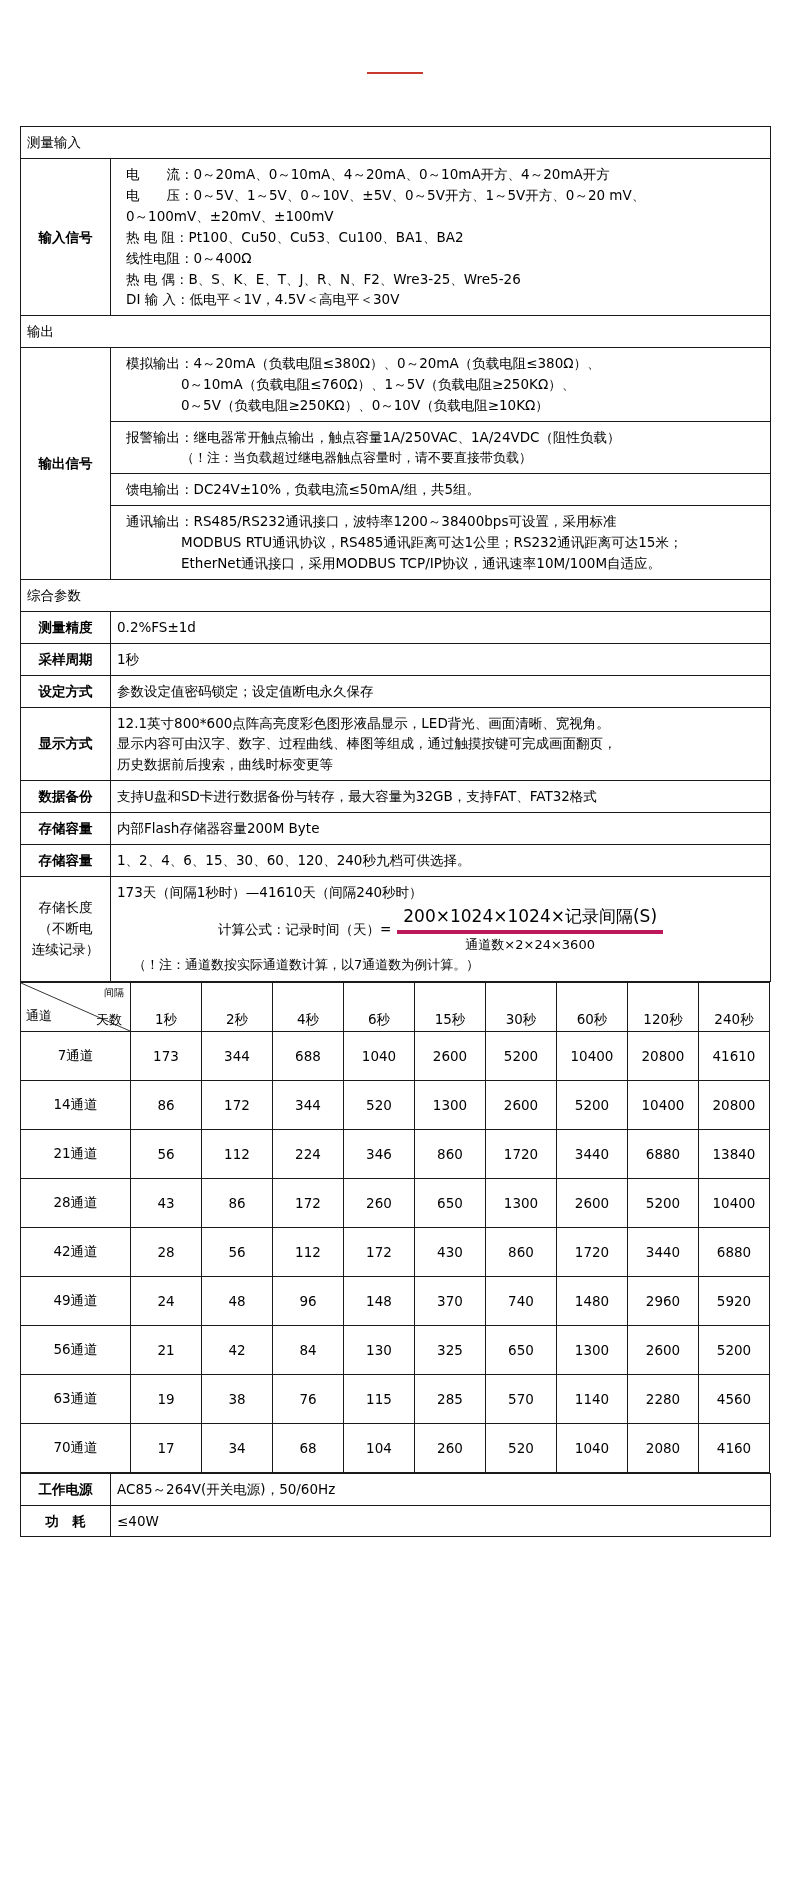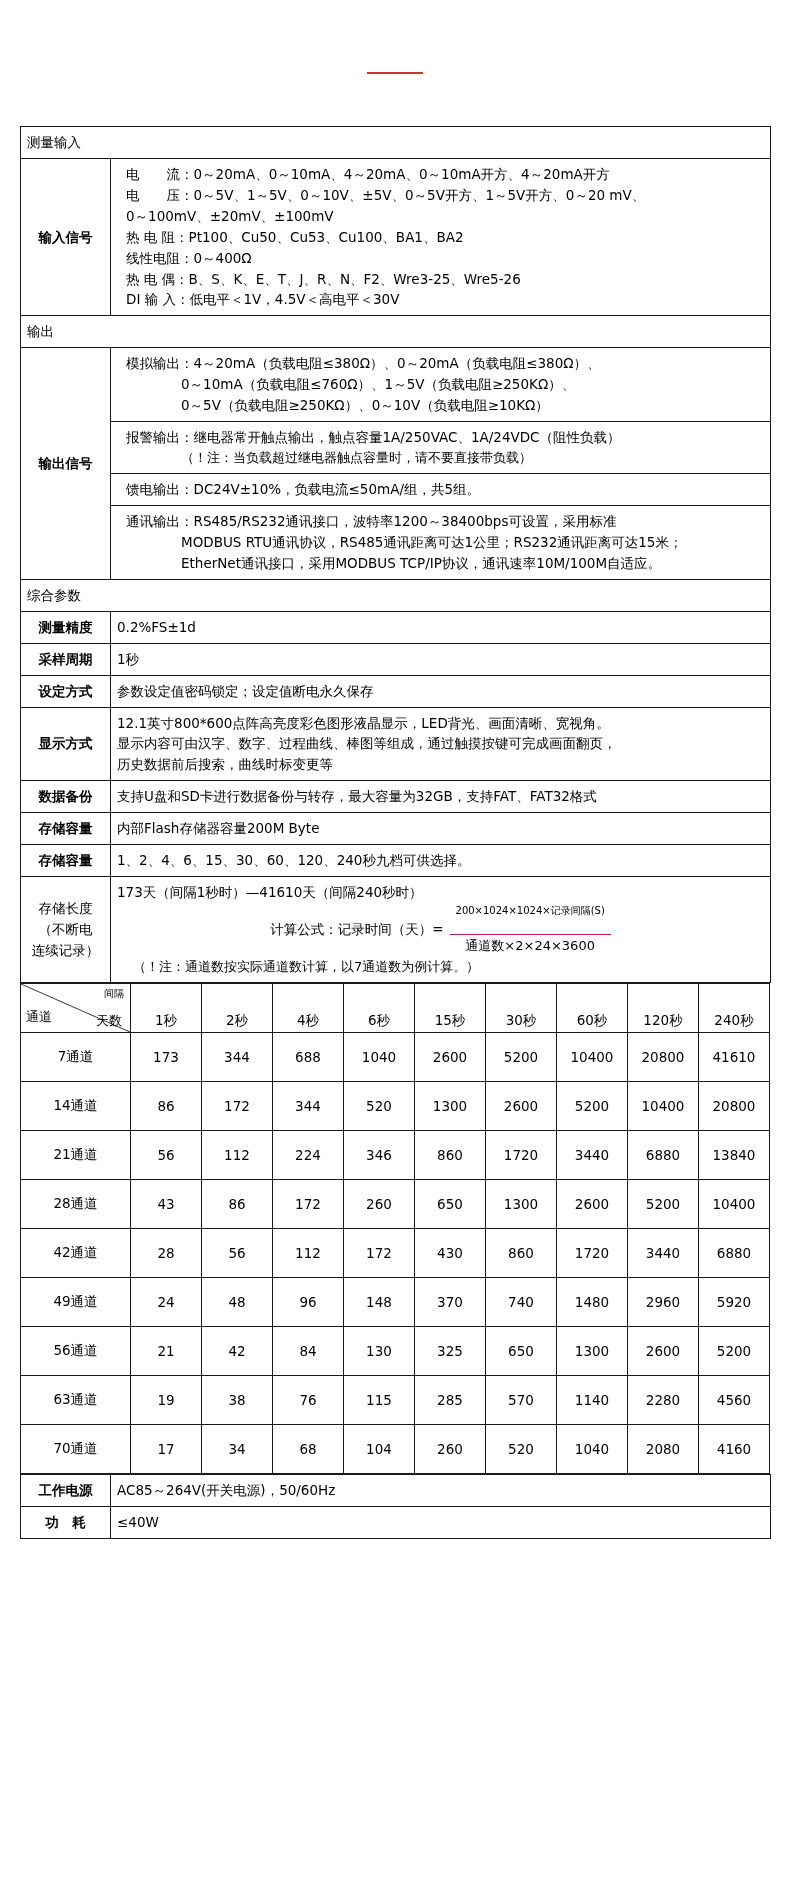--- a/index.html
+++ b/index.html
@@ -98,24 +98,24 @@
     gap: 6px;
     justify-content: center;
   }
   .formula .lead { white-space: nowrap; }
   .frac {
     display: inline-block;
     text-align: center;
     vertical-align: middle;
   }
   .frac .num {
-    border-bottom: 1px solid #be185d;
-    padding: 0 6px 16px 6px;
+    border-bottom: 4px solid #be185d;
+    padding: 0 6px 1px 6px;
     display: block;
-    font-size: 10px;
+    font-size: 17px;
   }
   .frac .den {
     padding: 1px 6px 0 6px;
     display: block;
     font-size: 13px;
   }
   
   table.matrix {
     border-collapse: collapse;
     width: 750px;

